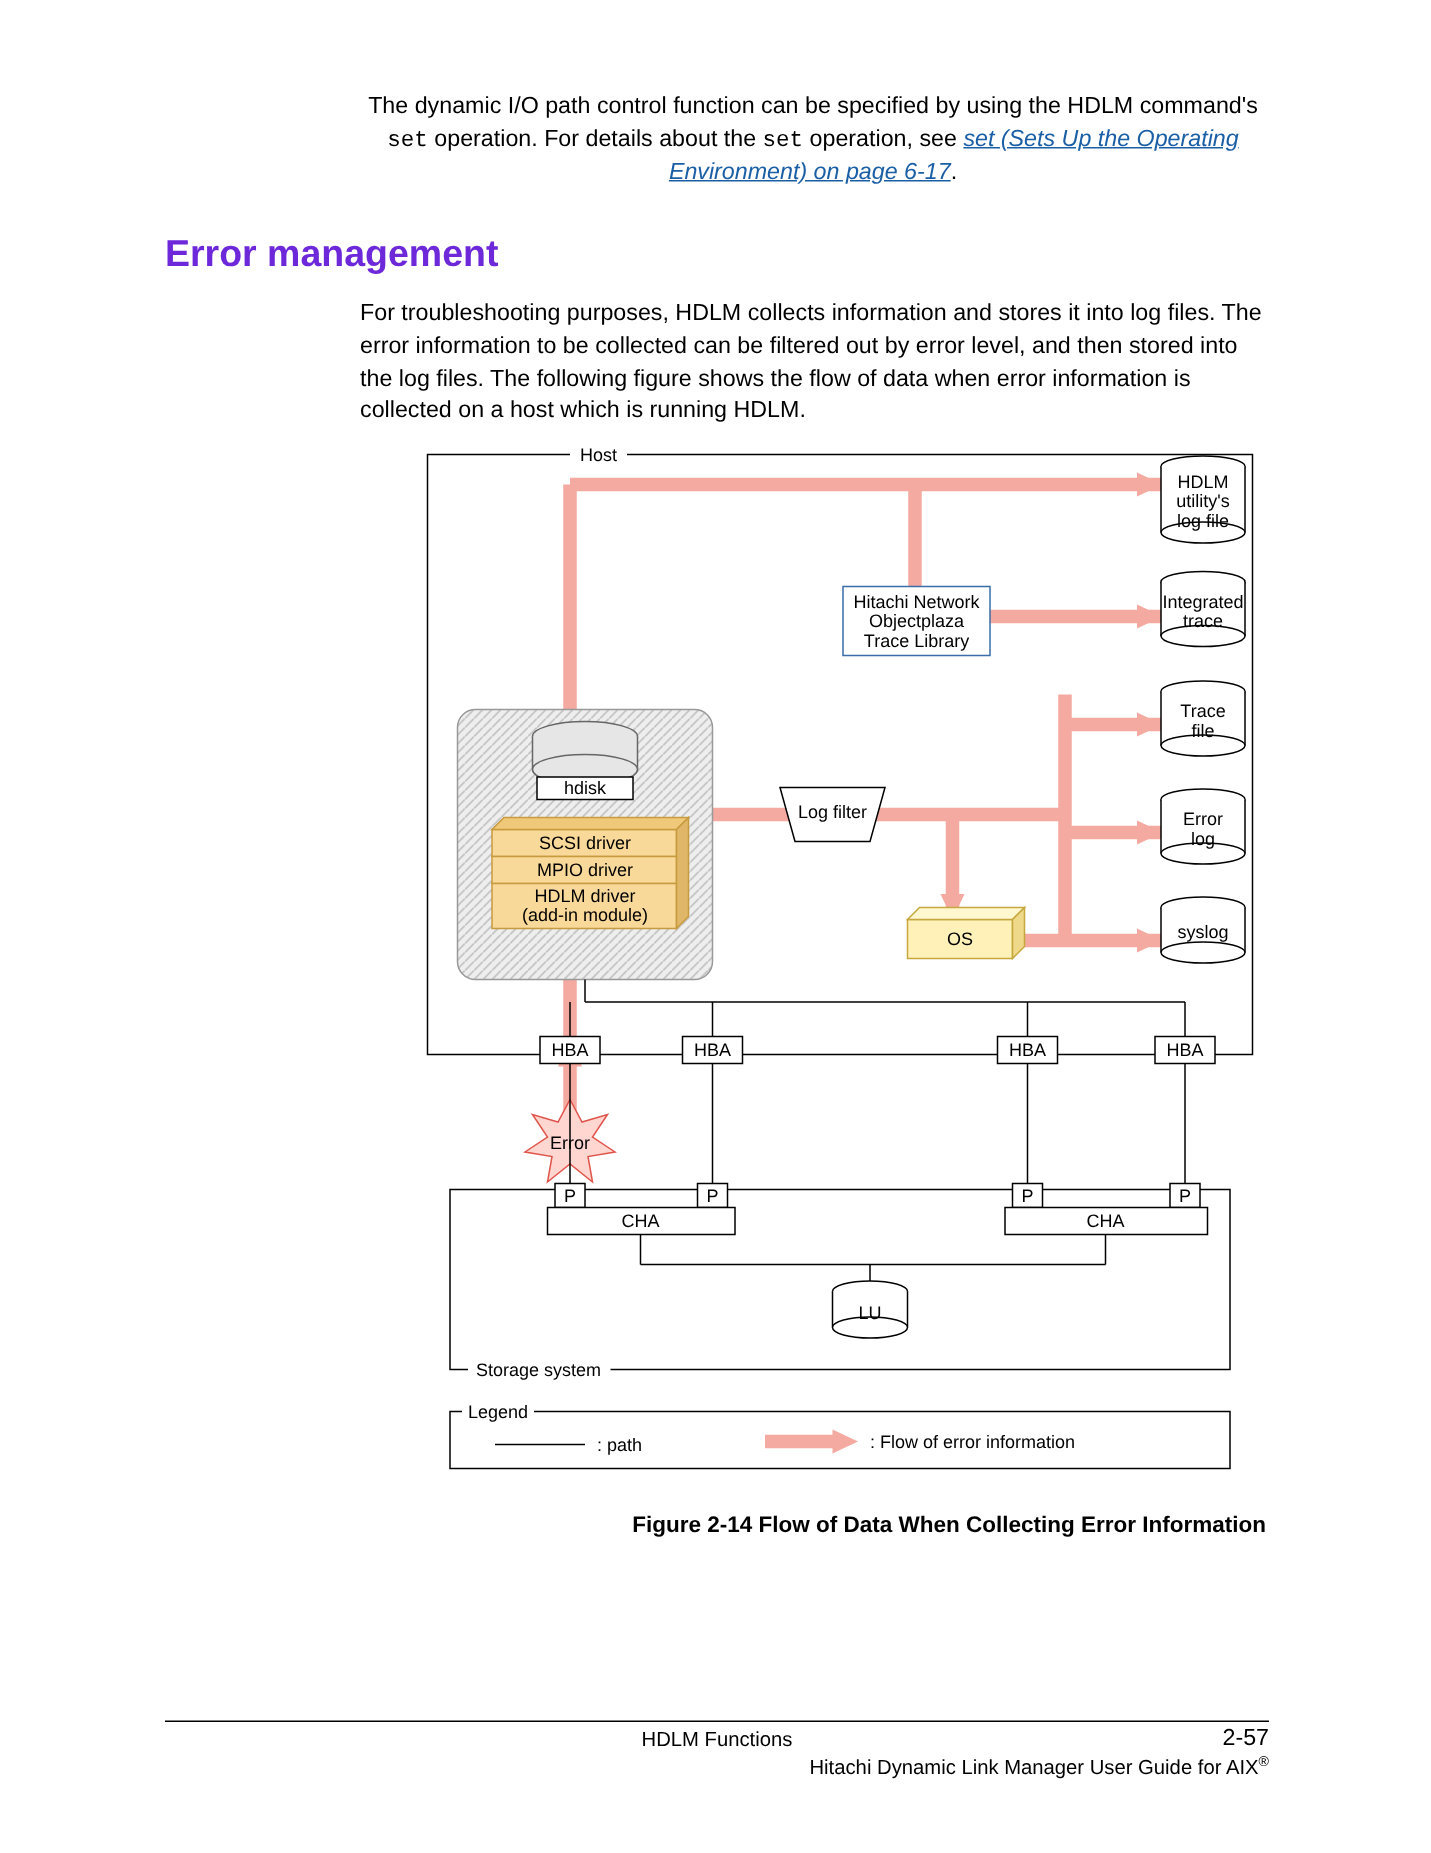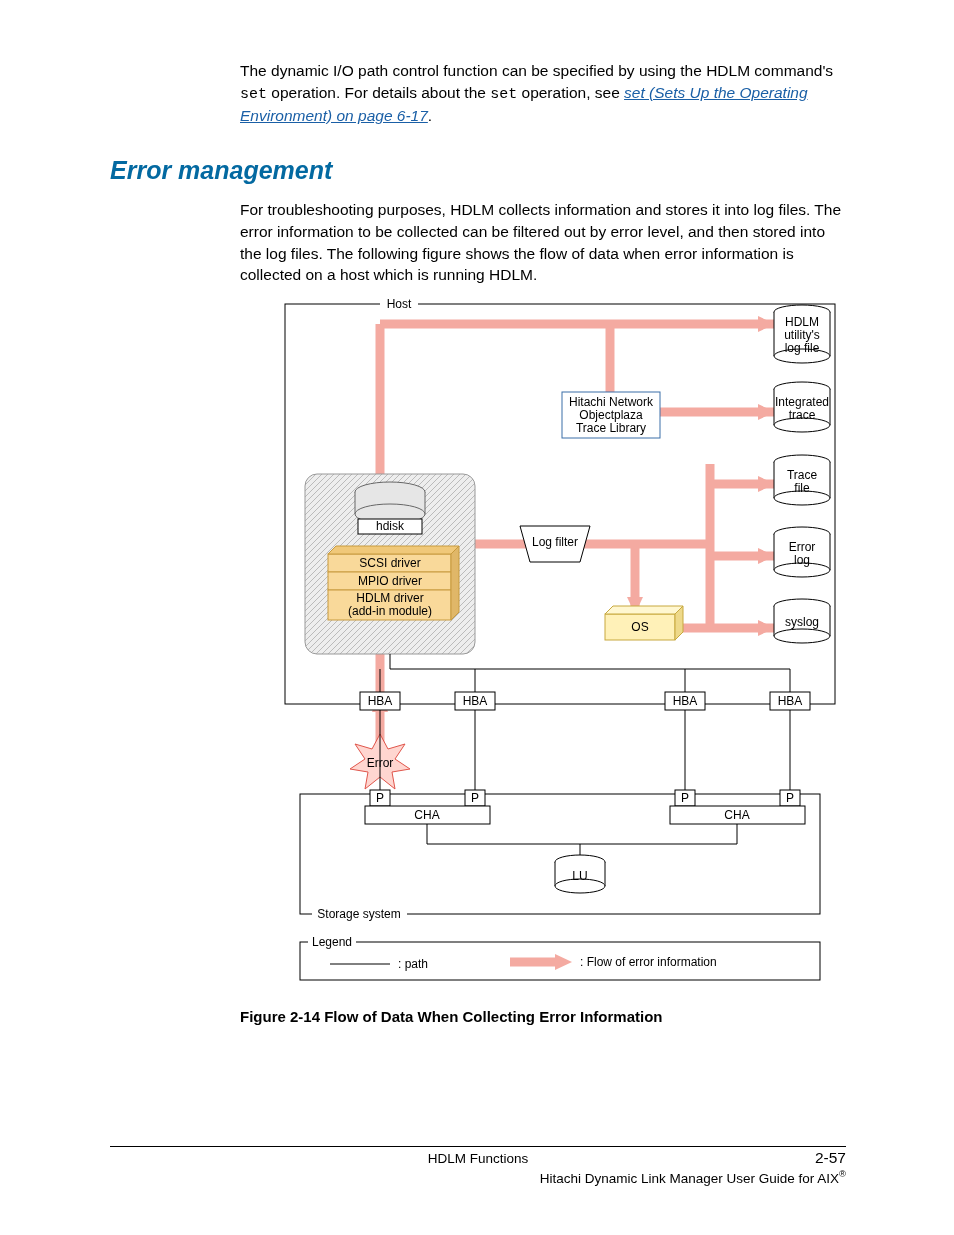--- a/index.html
+++ b/index.html
@@ -10,44 +10,44 @@
     font-family: Verdana, Geneva, sans-serif;
     color: #000;
     position: relative;
     padding: 60px 110px 0 110px;
   }
   .intro-para {
     font-size: 15.5px;
     line-height: 1.4;
     margin-left: 130px;
     margin-bottom: 30px;
+    text-align: center;
   }
   .code { font-family: "Courier New", monospace; font-size: 15px; }
   .link { color: #1a5fa6; text-decoration: underline; font-style: italic; }
   h2.section {
-    color: #0369a1;
+    color: #6d28d9;
     font-weight: bold;
     font-size: 25px;
     margin-bottom: 14px;
-    font-style: italic;
   }
   .body-para {
     font-size: 15.5px;
     line-height: 1.4;
     margin-left: 130px;
     margin-bottom: 8px;
   }
   .figure-wrap {
     margin-left: 170px;
     width: 560px;
     text-decoration: underline;
   }
   .figure-caption {
     margin-top: 10px;
-    text-align: left;
+    text-align: right;
     font-weight: bold;
     font-size: 15px;
     margin-left: 130px;
   }
   .footer {
     position: absolute;
     bottom: 50px;
     left: 110px;
     right: 108px;
   }

